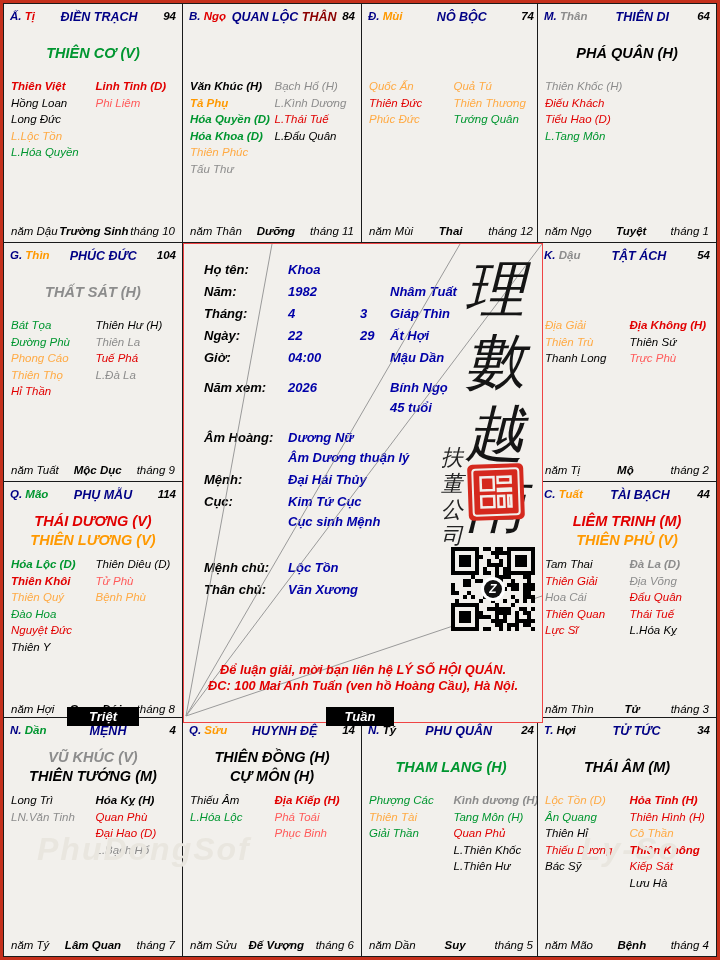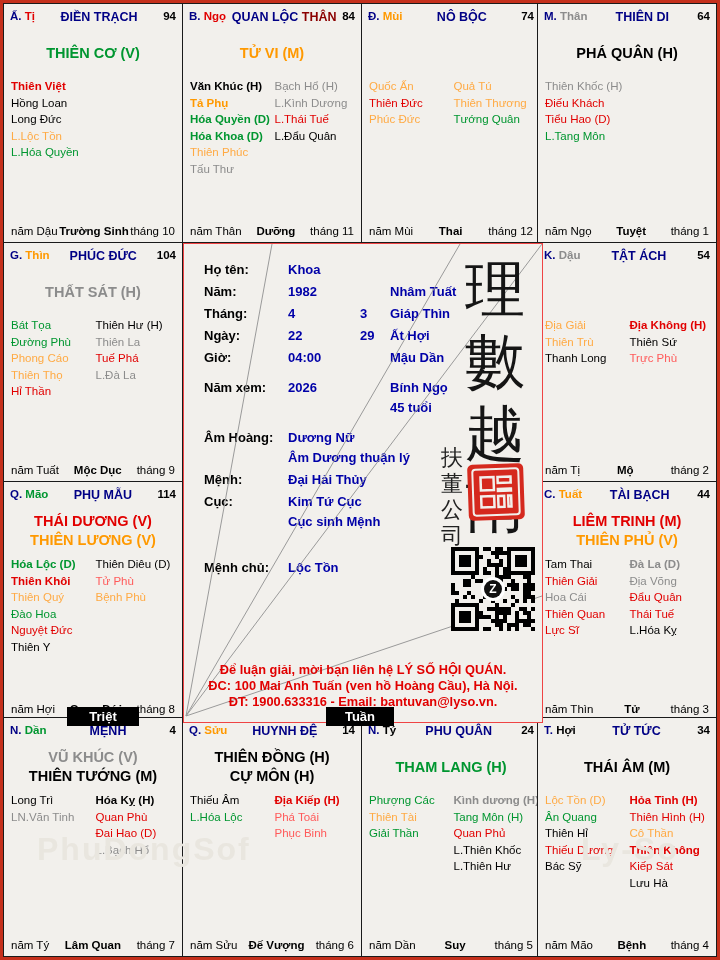--- a/index.html
+++ b/index.html
@@ -1,17 +1,17 @@
 <!DOCTYPE html>
 <html><head>
 <meta charset="utf-8">
 <style>
   html,body{margin:0;padding:0;background:#fff;font-family:"Liberation Sans",sans-serif;}
   #board{position:relative;width:714px;height:954px;margin:0;background:#ef4444;
-         border:3px solid #c5301c;box-shadow:inset 0 0 0 1px #fff;}
+         border:3px solid #c5301c;box-shadow:inset 0 0 0 1px #fff;font-style:italic;}
   .cell{position:absolute;width:180px;height:240px;background:#f2f0ec;border:1px solid #1a1a1a;box-sizing:border-box;}
   .hdr{position:absolute;top:6px;left:6px;right:6px;display:flex;justify-content:space-between;
        font-size:11.5px;font-weight:bold;white-space:nowrap;}
   .hdr .palace{color:#000085;font-size:12.5px;}
   .hdr .num{color:#000;}
   .mains{position:absolute;top:26px;left:0;right:0;height:46px;display:flex;flex-direction:column;
          align-items:center;justify-content:center;font-weight:bold;font-size:14.5px;line-height:19px;white-space:nowrap;}
   .cols{position:absolute;top:74px;left:7px;right:2px;display:flex;}
   .col{width:50%;font-size:11.5px;line-height:16.5px;white-space:nowrap;}
   .star.b{font-weight:bold;}
@@ -58,35 +58,36 @@
         <div class="c-green">THIÊN CƠ (V)</div>
       </div>
       <div class="cols">
         <div class="col">
           <div class="star c-red b">Thiên Việt</div>
           <div class="star c-black">Hồng Loan</div>
           <div class="star c-black">Long Đức</div>
           <div class="star c-lorange">L.Lộc Tồn</div>
           <div class="star c-green">L.Hóa Quyền</div>
         </div>
+        <div class="col">
+          <div class="star c-red b">Linh Tinh (D)</div>
+          <div class="star c-pink">Phi Liêm</div>
+        </div>
       </div>
       <div class="ftr">
         <span class="nam">năm Dậu</span>
         <span class="van">Trường Sinh</span>
         <span class="thang">tháng 10</span>
       </div>
     </div>
   <div class="cell" style="left:179px;top:0">
       <div class="hdr">
         <span><span class="c-navy">B. </span><span class="c-red">Ngọ</span></span>
         <span class="palace">QUAN LỘC <span class="c-maroon">THÂN</span></span>
         <span class="num">84</span>
-      </div>
-      <div class="mains">
-        <div class="c-orange">TỬ VI (M)</div>
       </div>
       <div class="cols">
         <div class="col">
           <div class="star c-black b">Văn Khúc (H)</div>
           <div class="star c-orange b">Tả Phụ</div>
           <div class="star c-green b">Hóa Quyền (D)</div>
           <div class="star c-green b">Hóa Khoa (D)</div>
           <div class="star c-lorange">Thiên Phúc</div>
           <div class="star c-gray">Tấu Thư</div>
         </div>
@@ -441,25 +442,28 @@
         <span class="lbl">Cục:</span>
         <span class="val">Kim Tứ Cục</span>
       </div>
     <div class="crow" style="top:270px">
         <span class="val">Cục sinh Mệnh</span>
       </div>
     <div class="crow" style="top:316px">
         <span class="lbl">Mệnh chủ:</span>
         <span class="val">Lộc Tồn</span>
       </div>
+    <div class="crow" style="top:338px">
+        <span class="lbl">Thân chủ:</span>
+        <span class="val">Văn Xương</span>
+      </div>
 
     <div id="contact">
       <div>Để luận giải, mời bạn liên hệ LÝ SỐ HỘI QUÁN.</div>
       <div>ĐC: 100 Mai Anh Tuấn (ven hồ Hoàng Cầu), Hà Nội.</div>
-      <div>ĐT: 1900.633316 - Email: bantuvan@lyso.vn.</div>
     </div>
   </div>
 
   <div id="calligraphy">
       <div>理</div>
       <div>數</div>
       <div>越</div>
       <div>南</div>
     </div>
   <div id="seal-side">

